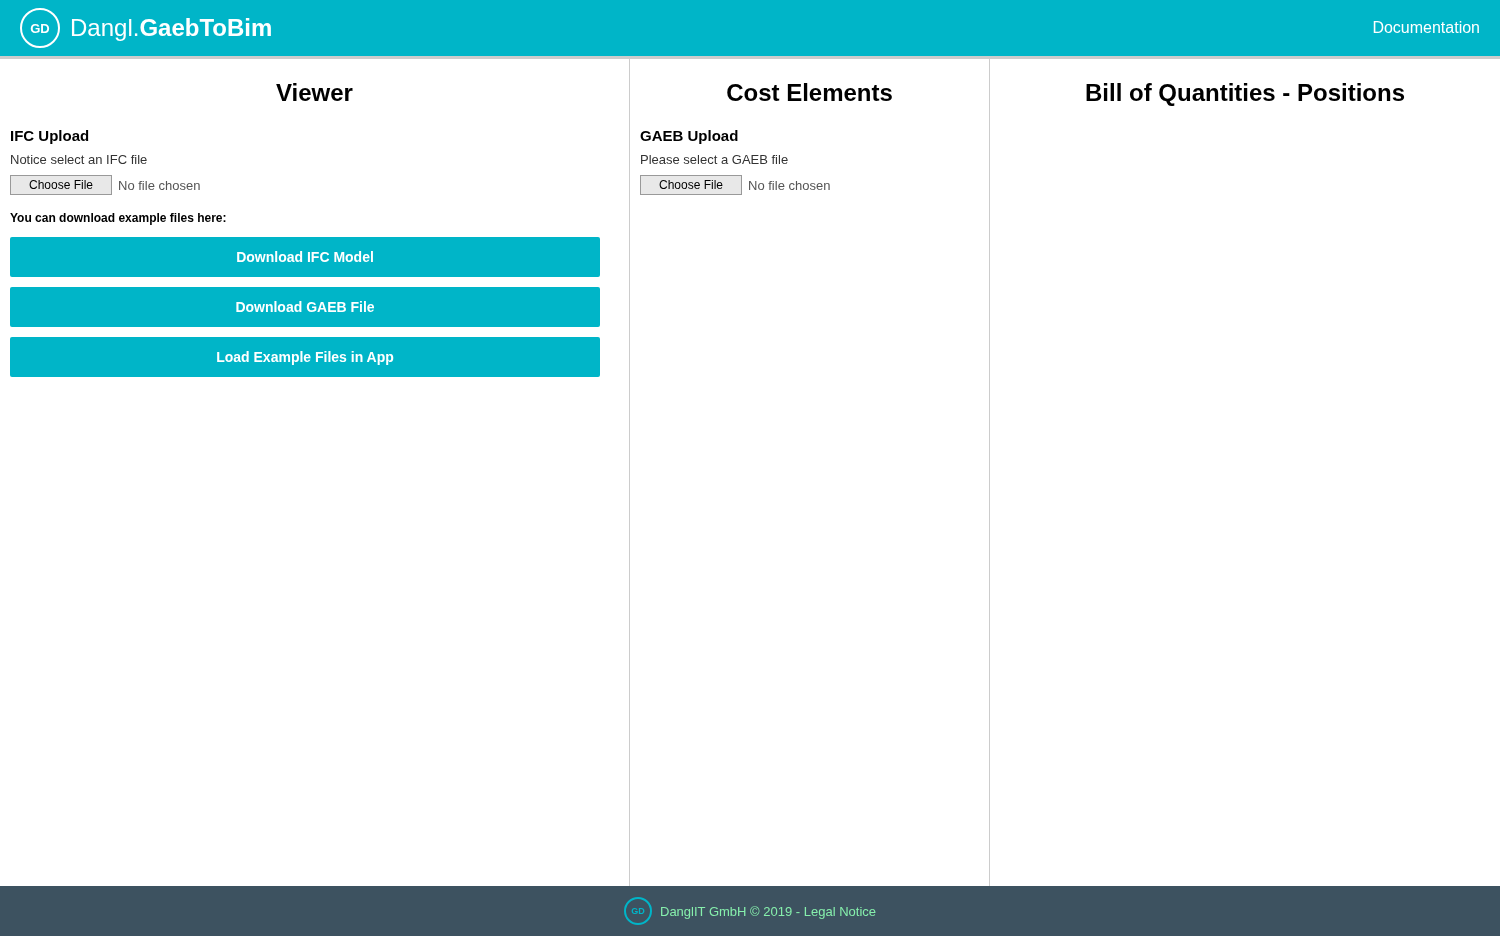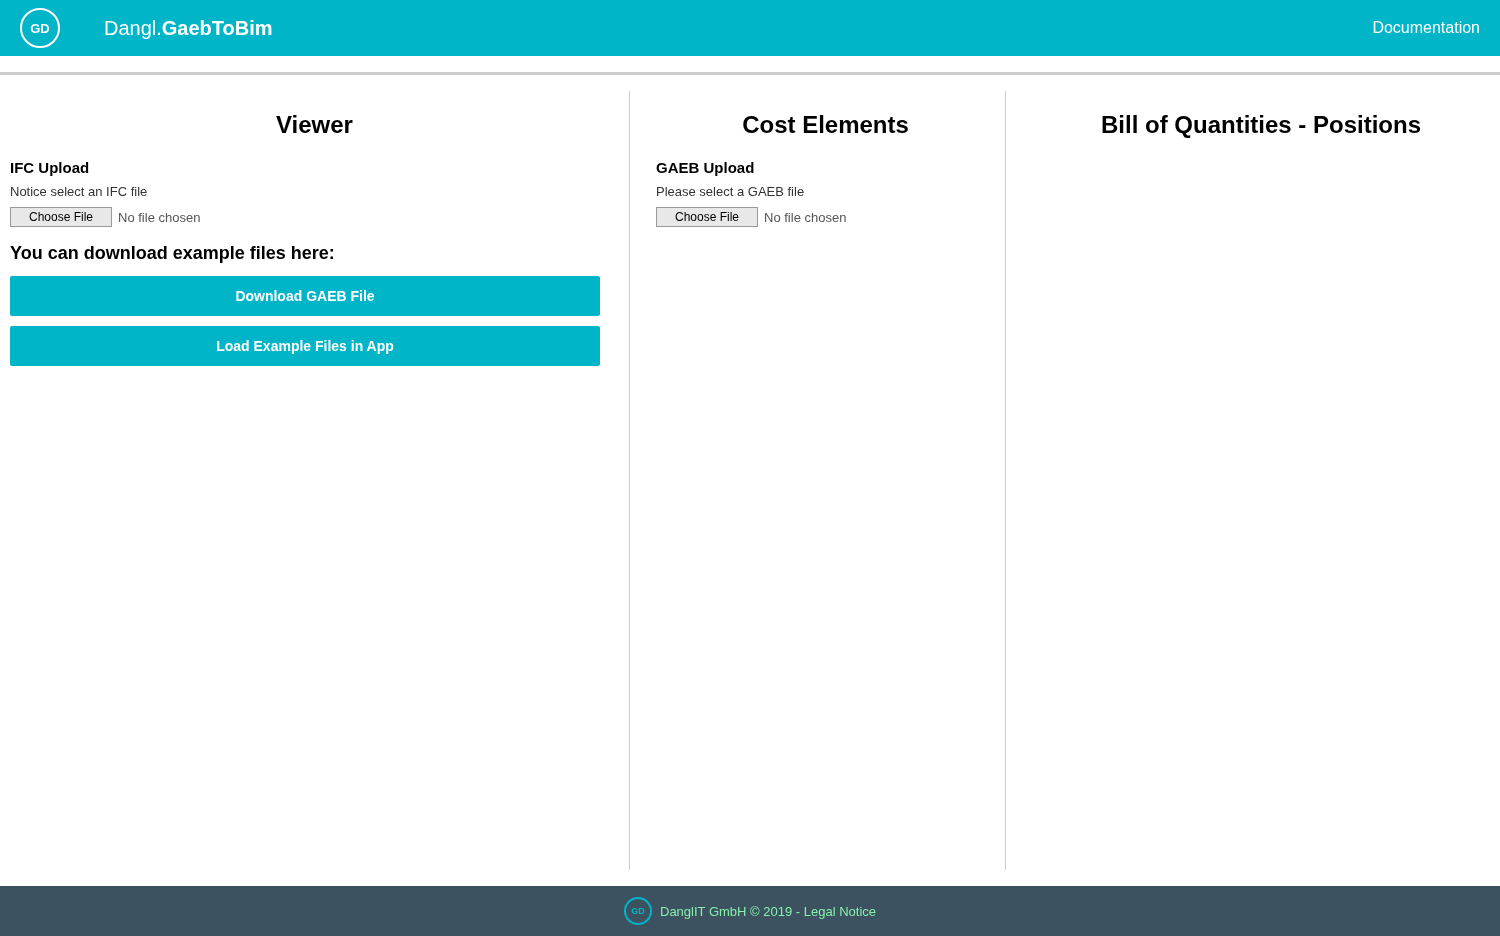--- a/index.html
+++ b/index.html
@@ -1,19 +1,18 @@
 <!DOCTYPE html>
 <html><head>
   <meta charset="utf-8">
   <style>
     * {
       box-sizing: border-box;
       margin: 0;
       padding: 0;
-      gap: 16px;
     }
 
     body {
       font-family: Arial, sans-serif;
       font-size: 14px;
       background: #fff;
       display: flex;
       flex-direction: column;
       min-height: 936px;
     }
@@ -44,22 +43,21 @@
       display: flex;
       align-items: center;
       justify-content: center;
       color: #fff;
       font-weight: bold;
       font-size: 13px;
     }
 
     .header-title {
       color: #fff;
-      font-size: 20px;
-      margin-left: 34px;
+      font-size: 24px;
     }
 
     .header-title span {
       font-weight: normal;
     }
 
     .header-title strong {
       font-weight: bold;
     }
 
@@ -138,21 +136,21 @@
       border-radius: 0;
     }
 
     .file-no-chosen {
       font-size: 13px;
       color: #555;
     }
 
     
     .download-heading {
-      font-size: 18px;
+      font-size: 12px;
       font-weight: bold;
       margin-bottom: 12px;
     }
 
     .teal-btn {
       display: block;
       width: 590px;
       background-color: #00b5c8;
       color: #fff;
       font-weight: bold;
@@ -219,20 +217,21 @@
 
     <div class="section-title">IFC Upload</div>
     <div class="section-desc">Notice select an IFC file</div>
     <div class="file-input-row">
       <button class="file-choose-btn">Choose File</button>
       <span class="file-no-chosen">No file chosen</span>
     </div>
 
     <div class="download-heading">You can download example files here:</div>
 
+    <button class="teal-btn">Download IFC Model</button>
     <button class="teal-btn">Download GAEB File</button>
     <button class="teal-btn">Load Example Files in App</button>
   </div>
 
   <div class="col-cost">
     <div class="col-header">Cost Elements</div>
 
     <div class="section-title">GAEB Upload</div>
     <div class="section-desc">Please select a GAEB file</div>
     <div class="file-input-row">

